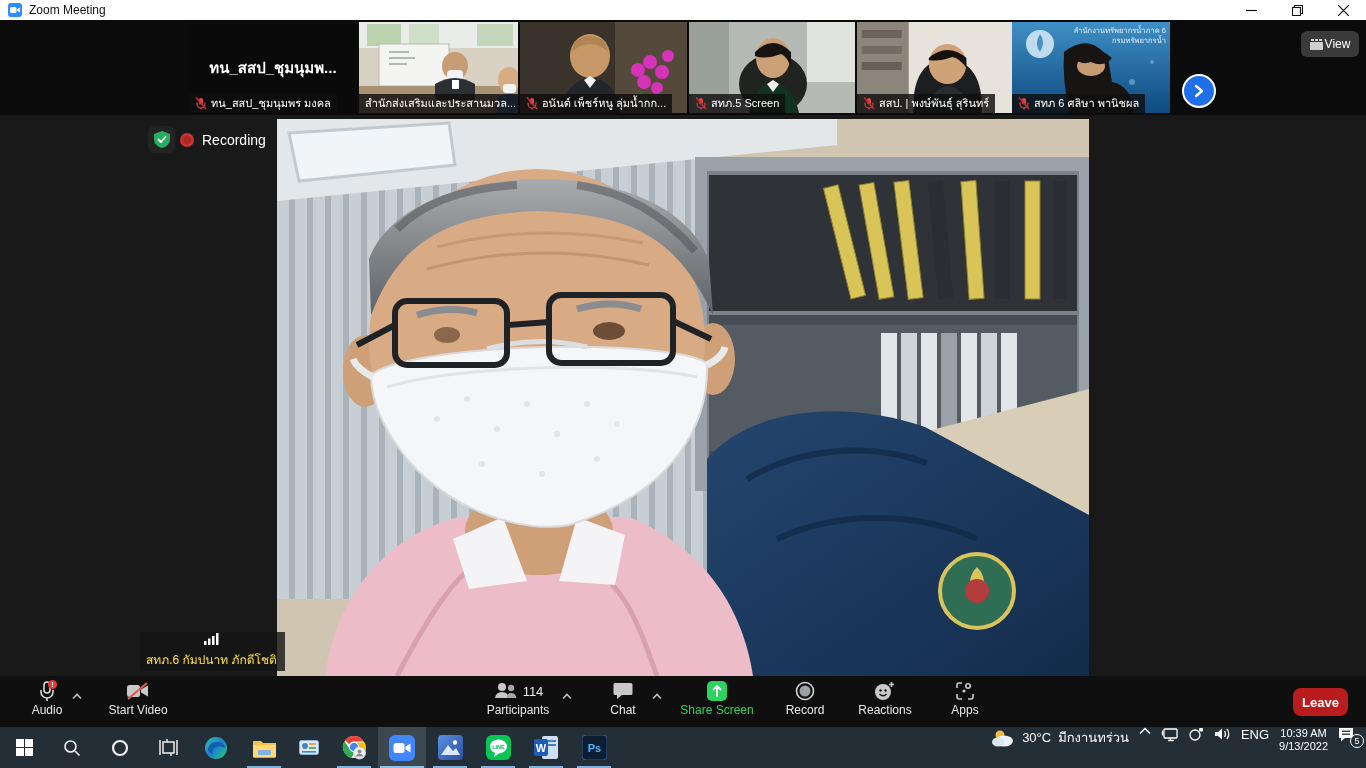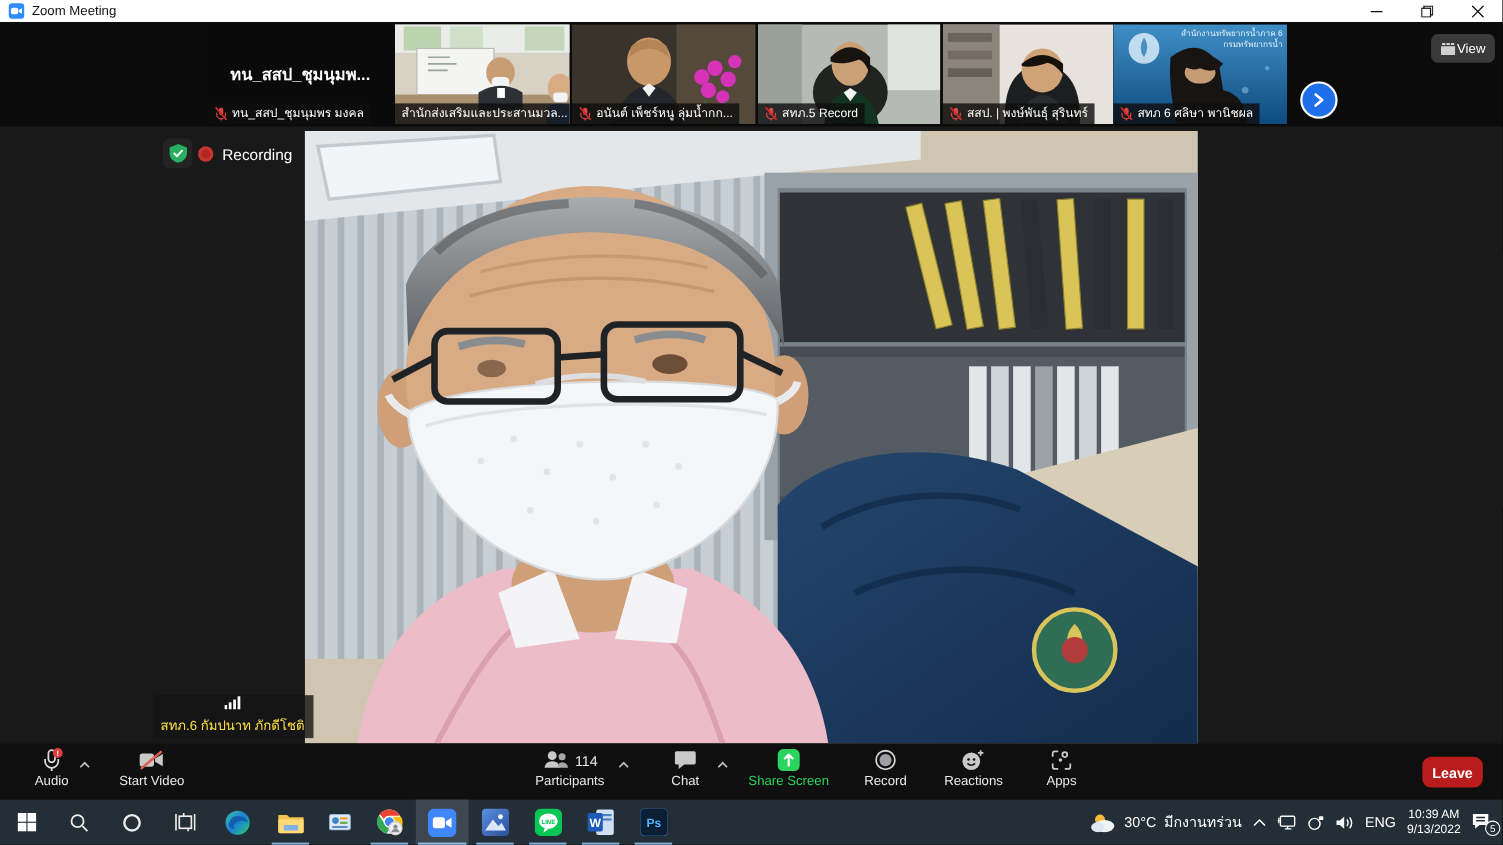--- a/index.html
+++ b/index.html
@@ -63,21 +63,21 @@
   .taskbar { position:absolute; left:0; top:727px; width:1366px; height:41px;
     background:#242e36; display:flex; align-items:stretch; z-index:40; }
   .tb-left { display:flex; align-items:stretch; }
   .tslot { width:48px; display:flex; align-items:center; justify-content:center;
     position:relative; cursor:pointer; }
   .tslot.small { width:42px; }
   .tslot.active { background:#3d4750; }
   .tslot .underline { position:absolute; bottom:0; left:7px; right:7px; height:2px;
     background:#7fb2dd; }
   .tslot.active .underline { left:2px; right:2px; background:#8ec1ea; }
-  .tray { margin-left:auto; display:flex; align-items:center; gap:10px; padding-right:8px;
+  .tray { margin-left:auto; display:flex; align-items:flex-start; gap:10px; padding-right:8px;
     color:#fff; }
   .tray .txt { font-size:13px; }
   .clock { text-align:center; font-size:11px; line-height:13px; cursor:pointer; }
   .tray-item { display:flex; align-items:center; cursor:pointer; }
 </style>
 </head>
 <body>
 
 <div class="window">
 
@@ -187,21 +187,21 @@
         <path d="M60 91 Q66 62 84 60 Q104 62 110 91 Z" fill="#11331f"></path>
         <polygon points="78,62 84,70 90,62 84,58" fill="#f4f4f4"></polygon>
       </svg>
       <div class="tile-label">
         <svg width="12" height="13" viewBox="0 0 12 13">
             <rect x="4" y="1" width="4" height="6.5" rx="2" fill="#e04545"></rect>
             <path d="M2 5.5 v1.5 a4 4 0 0 0 8 0 V5.5" stroke="#e04545" fill="none" stroke-width="1.1"></path>
             <line x1="6" y1="11" x2="6" y2="12.5" stroke="#e04545" stroke-width="1.1"></line>
             <line x1="1" y1="0.5" x2="11" y2="12" stroke="#cf2b2b" stroke-width="1.5"></line>
           </svg>
-        <span>สทภ.5 Record</span>
+        <span>สทภ.5 Screen</span>
       </div>
     </div>
 
     <div class="tile" style="left:857px;width:180px;">
       <svg class="scene" viewBox="0 0 153 91" preserveAspectRatio="none">
         <rect width="153" height="91" fill="#e7e3dc"></rect>
         <rect x="0" y="0" width="44" height="91" fill="#8c857b"></rect>
         <rect x="4" y="8" width="34" height="8" fill="#6b645a"></rect>
           <rect x="4" y="24" width="34" height="8" fill="#746c61"></rect>
         <rect x="4" y="40" width="34" height="8" fill="#665f55"></rect>

